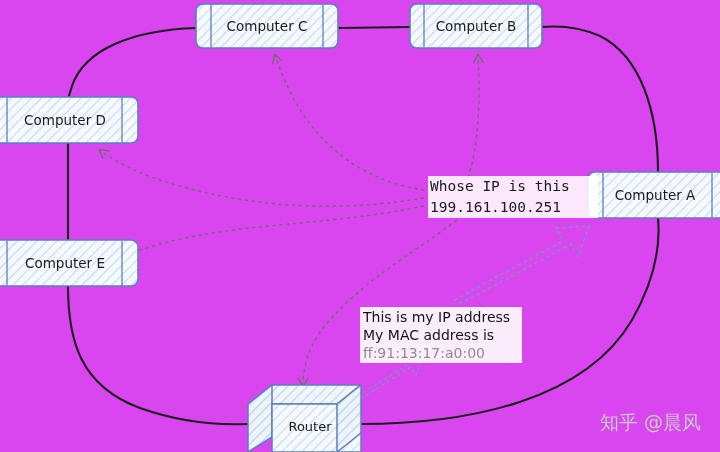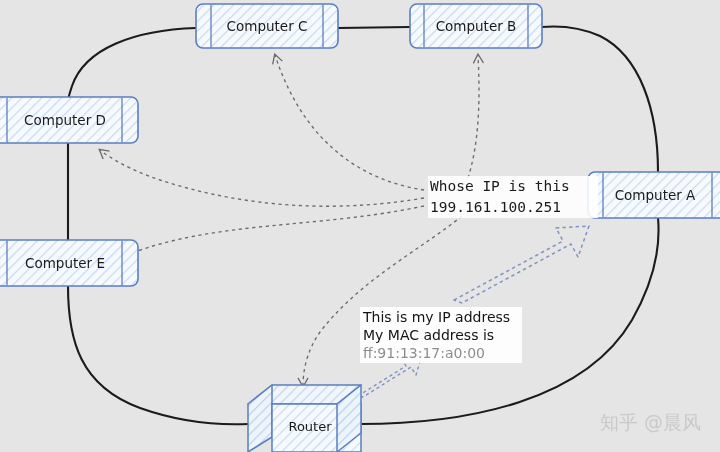--- a/index.html
+++ b/index.html
@@ -7,21 +7,21 @@
     padding: 0;
     background: #ffffff;
   }
   body {
     font-family: "DejaVu Sans", sans-serif;
   }
   #canvas {
     position: relative;
     width: 720px;
     height: 452px;
-    background: #e5e5e5;
+    background: #d946ef;
     overflow: hidden;
   }
   #diagram {
     position: absolute;
     left: 0;
     top: 0;
     width: 720px;
     height: 452px;
   }
   .node-label {

